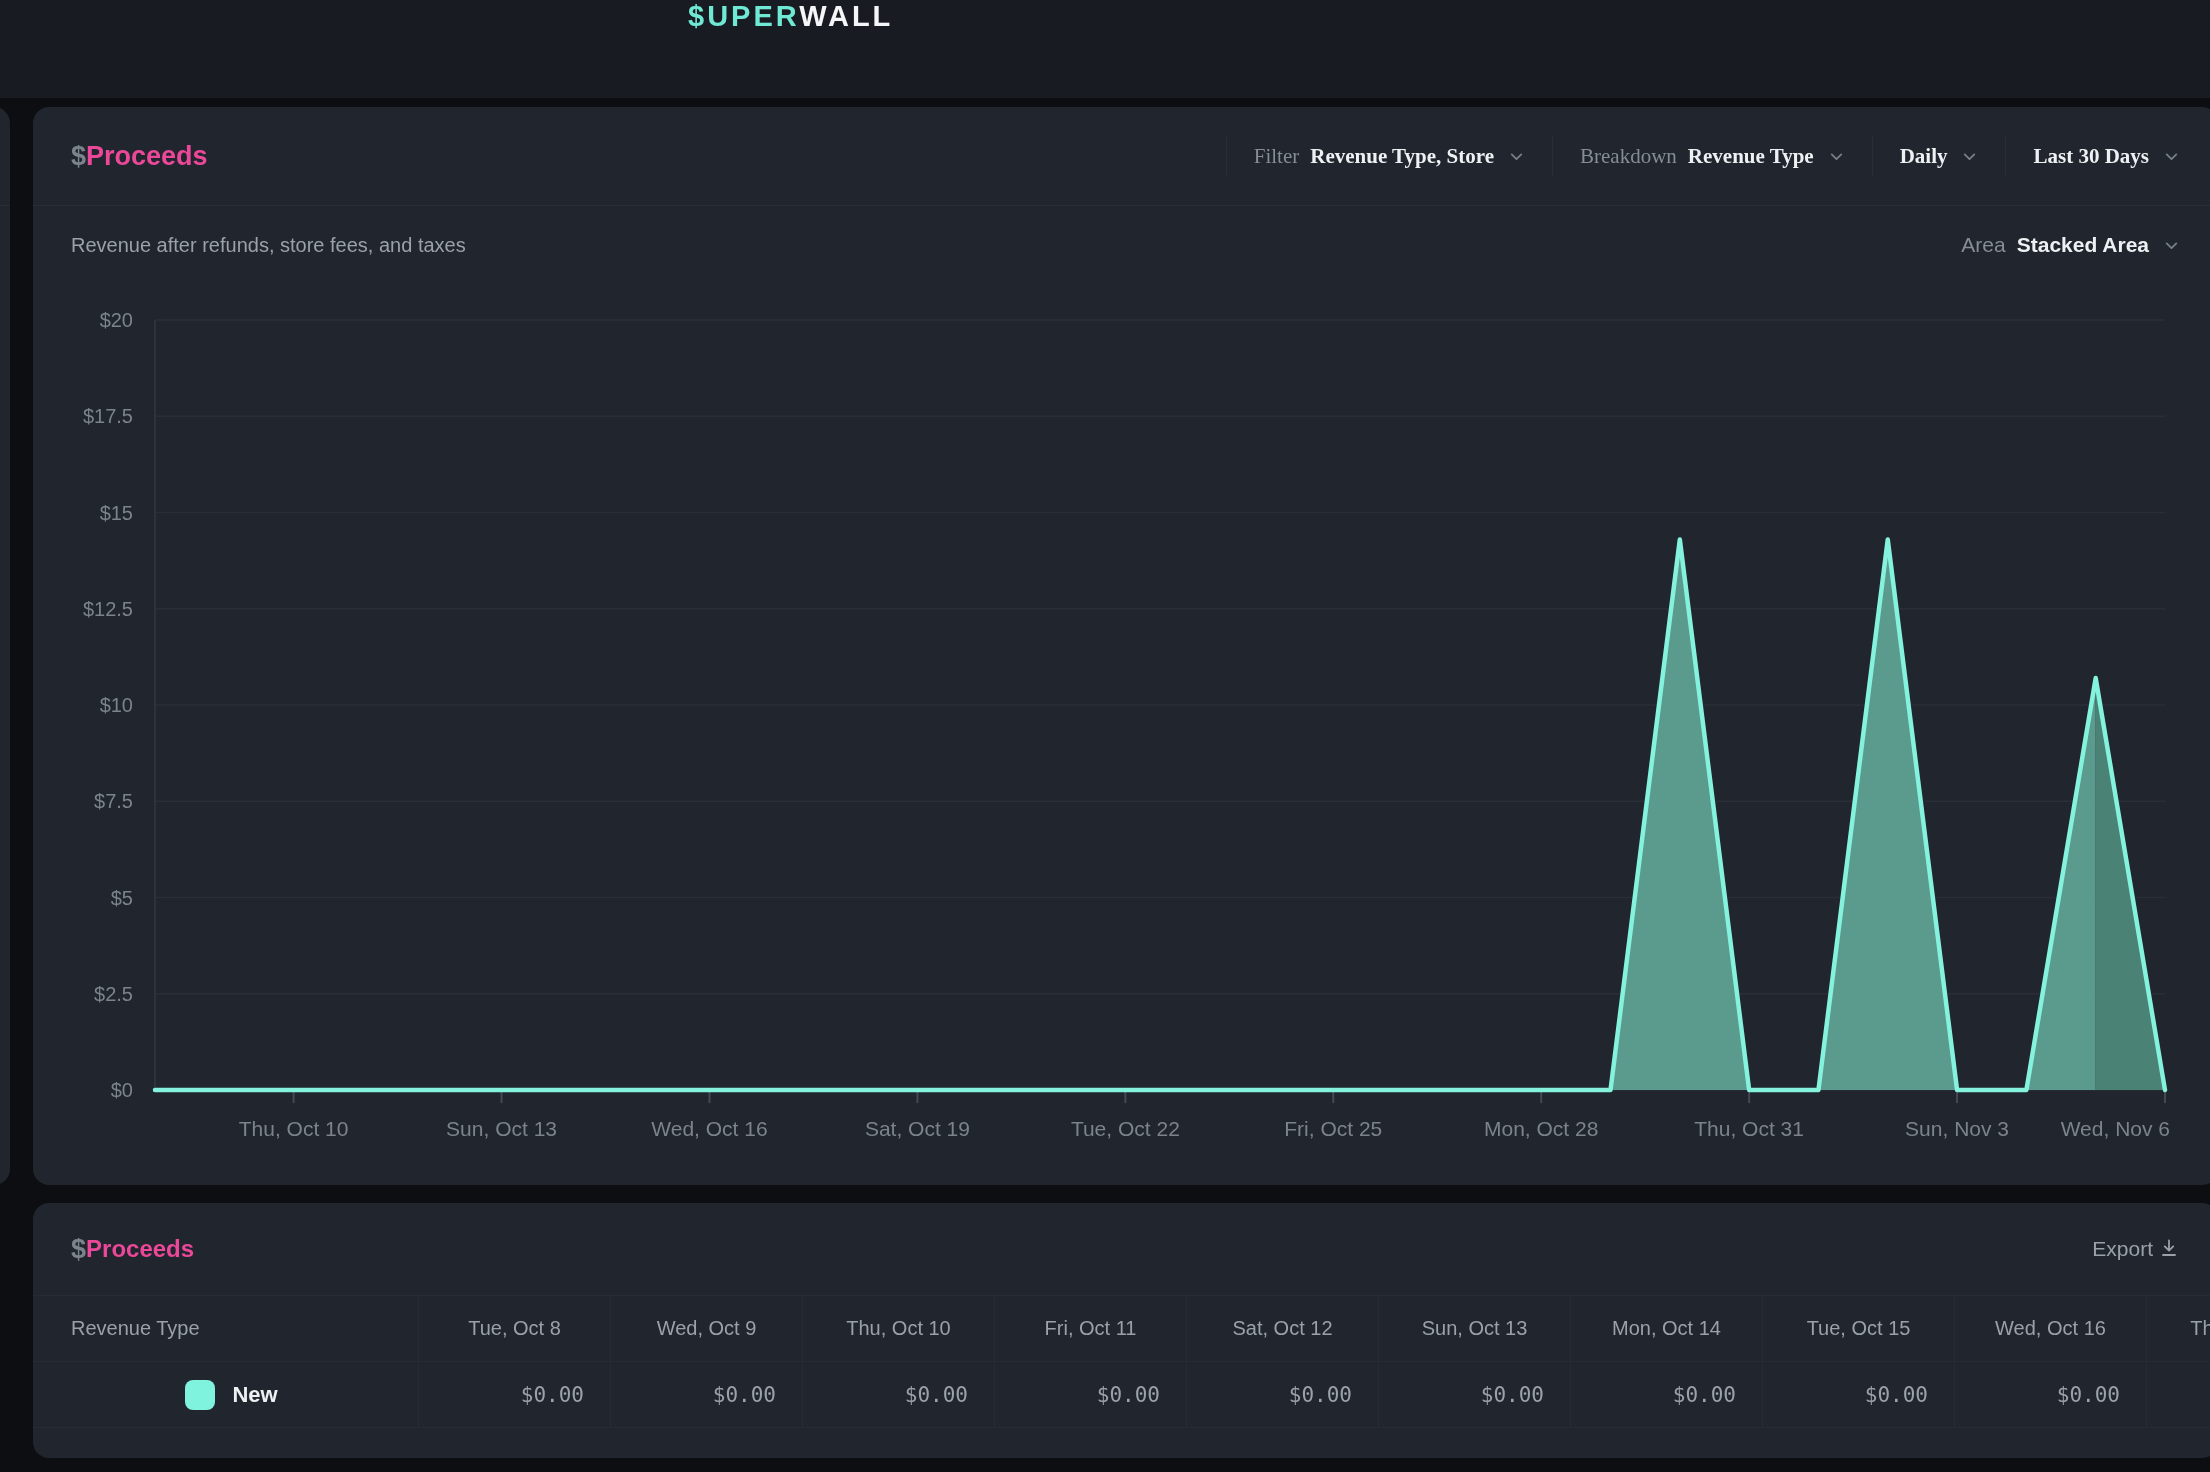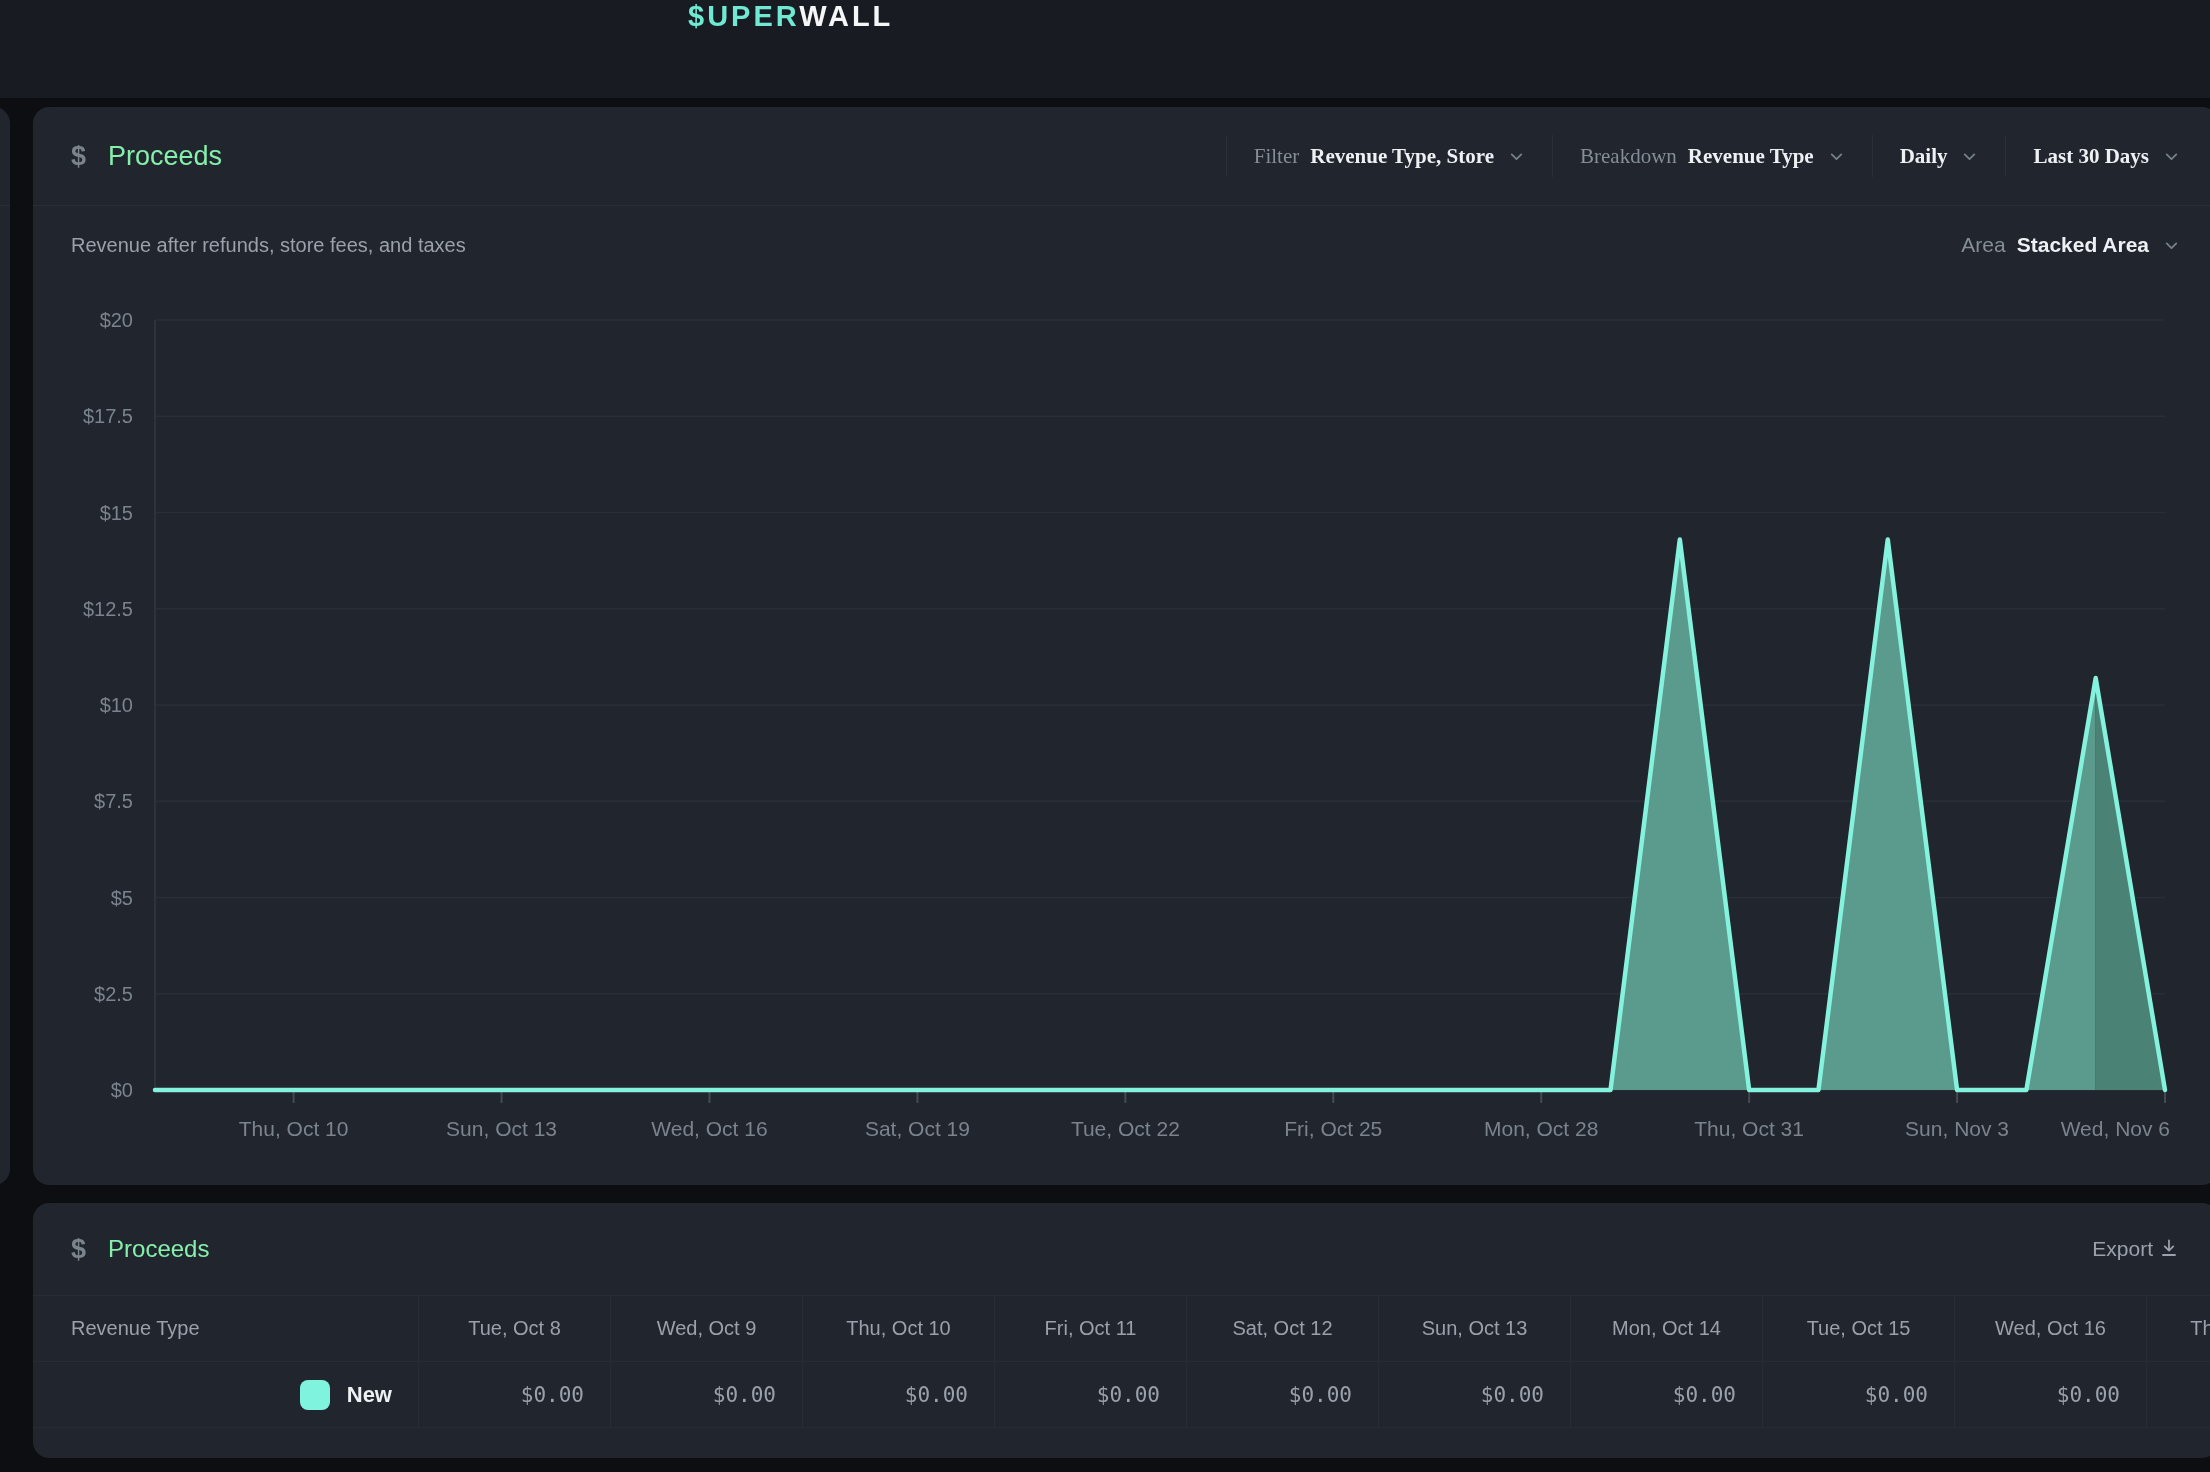--- a/index.html
+++ b/index.html
@@ -20,21 +20,21 @@
   
   .card { position:absolute; background:#21252d; border-radius:16px; overflow:hidden; }
   #sliver-card { left:-30px; top:107px; width:40px; height:1078px; }
   #sliver-card .sliver-header { height:99px; border-bottom:1px solid #2a2f37; }
   #chart-card  { left:33px; top:107px; width:2185px; height:1078px; }
   #table-card  { left:33px; top:1203px; width:2185px; height:255px; }
 
   .card-header { display:flex; align-items:center; height:99px;
                  border-bottom:1px solid #2a2f37; padding:0 38px; }
   .dollar-icon { color:#7b838d; font-size:27px; font-weight:600; }
-  .card-title  { color:#86efac; font-size:27px; font-weight:400; margin-left:22px; }
+  .card-title  { color:#ec4899; font-size:27px; font-weight:700; }
 
   .controls { margin-left:auto; display:flex; align-items:center; gap:0;font-family:Liberation Serif, serif; }
   .vdiv { width:1px; height:42px; background:#2a2f37; margin:0 27px; }
   .ctl { display:flex; align-items:center; gap:11px; font-size:21px; white-space:nowrap; cursor:pointer; }
   .ctl-label { color:#858d96; }
   .ctl-value { color:#eef1f3; font-weight:700; }
   .chev { display:inline-flex; margin-left:3px; }
 
   .sub-row { display:flex; align-items:center; padding:0 38px; margin-top:27px; }
   .subtitle { color:#9aa1aa; font-size:20px; }
@@ -47,21 +47,21 @@
   #table-card .card-title { font-size:24px; }
   .export-btn { margin-left:auto; display:flex; align-items:flex-start; gap:2px;
                 color:#9aa1aa; font-size:21px; cursor:pointer; }
 
   .grid { display:grid; grid-template-columns:385px repeat(10, 192px); border-top:1px solid #272c34; }
   .ghead, .gcell { height:66px; display:flex; align-items:center; border-bottom:1px solid #272c34; }
   .ghead { justify-content:center; color:#9aa1aa; font-size:20px; }
   .gcell { justify-content:flex-end; padding-right:26px; color:#9aa1aa;
            font-size:21px; font-family:"DejaVu Sans Mono", monospace; }
   .ghead.first { justify-content:flex-start; padding-left:38px; }
-  .gcell.first { justify-content:flex-end; padding-left:38px; gap:17px;
+  .gcell.first { justify-content:center; padding-left:38px; gap:17px;
                  font-family:"Liberation Sans", sans-serif; }
   .ghead:not(.first), .gcell:not(.first) { border-left:1px solid #272c34; }
   .swatch { width:30px; height:30px; border-radius:8px; background:#7ff3de; flex:0 0 auto; }
   .row-label { color:#eef1f3; font-size:22px; font-weight:600; }
 </style>
 </head>
 <body>
 
 <div class="page">
 

